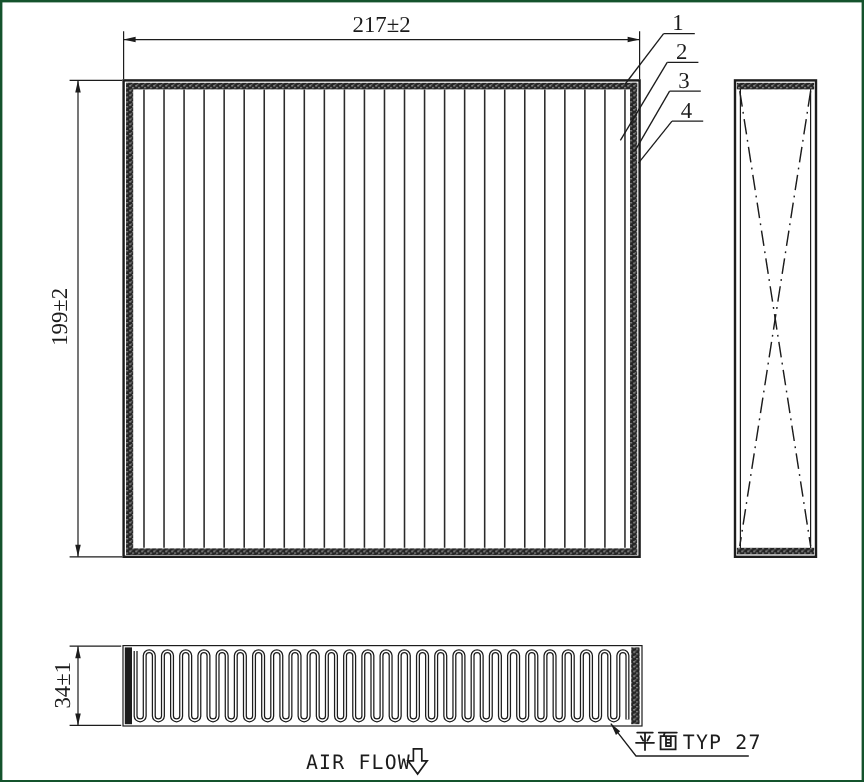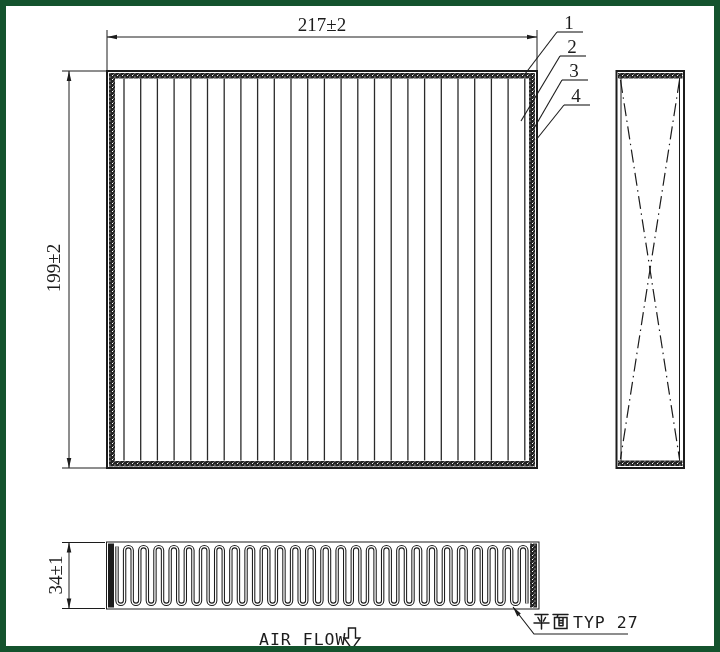--- a/index.html
+++ b/index.html
@@ -1,21 +1,21 @@
 <!DOCTYPE html>
 <html><head>
 <meta charset="utf-8">
 <style>
   html,body{margin:0;padding:0;background:#ffffff;}
   .canvas{
     position:relative;
     width:720px;height:652px;
     box-sizing:border-box;
     background:#ffffff;
-    border:6px solid #14532d;
+    border:2px solid #14532d;
     font-family:"Liberation Serif", serif;
     overflow:hidden;
     text-decoration:underline;
   }
   svg{display:block;}
   .edge      {stroke:#1c1c1c; stroke-width:2;   fill:none;}
   .edge-thin {stroke:#1c1c1c; stroke-width:1;   fill:none;}
   .pleat     {stroke:#2a2a2a; stroke-width:1.3;}
   .dimline   {stroke:#1c1c1c; stroke-width:1;   fill:none;}
   .leader    {stroke:#1c1c1c; stroke-width:1.1; fill:none;}

